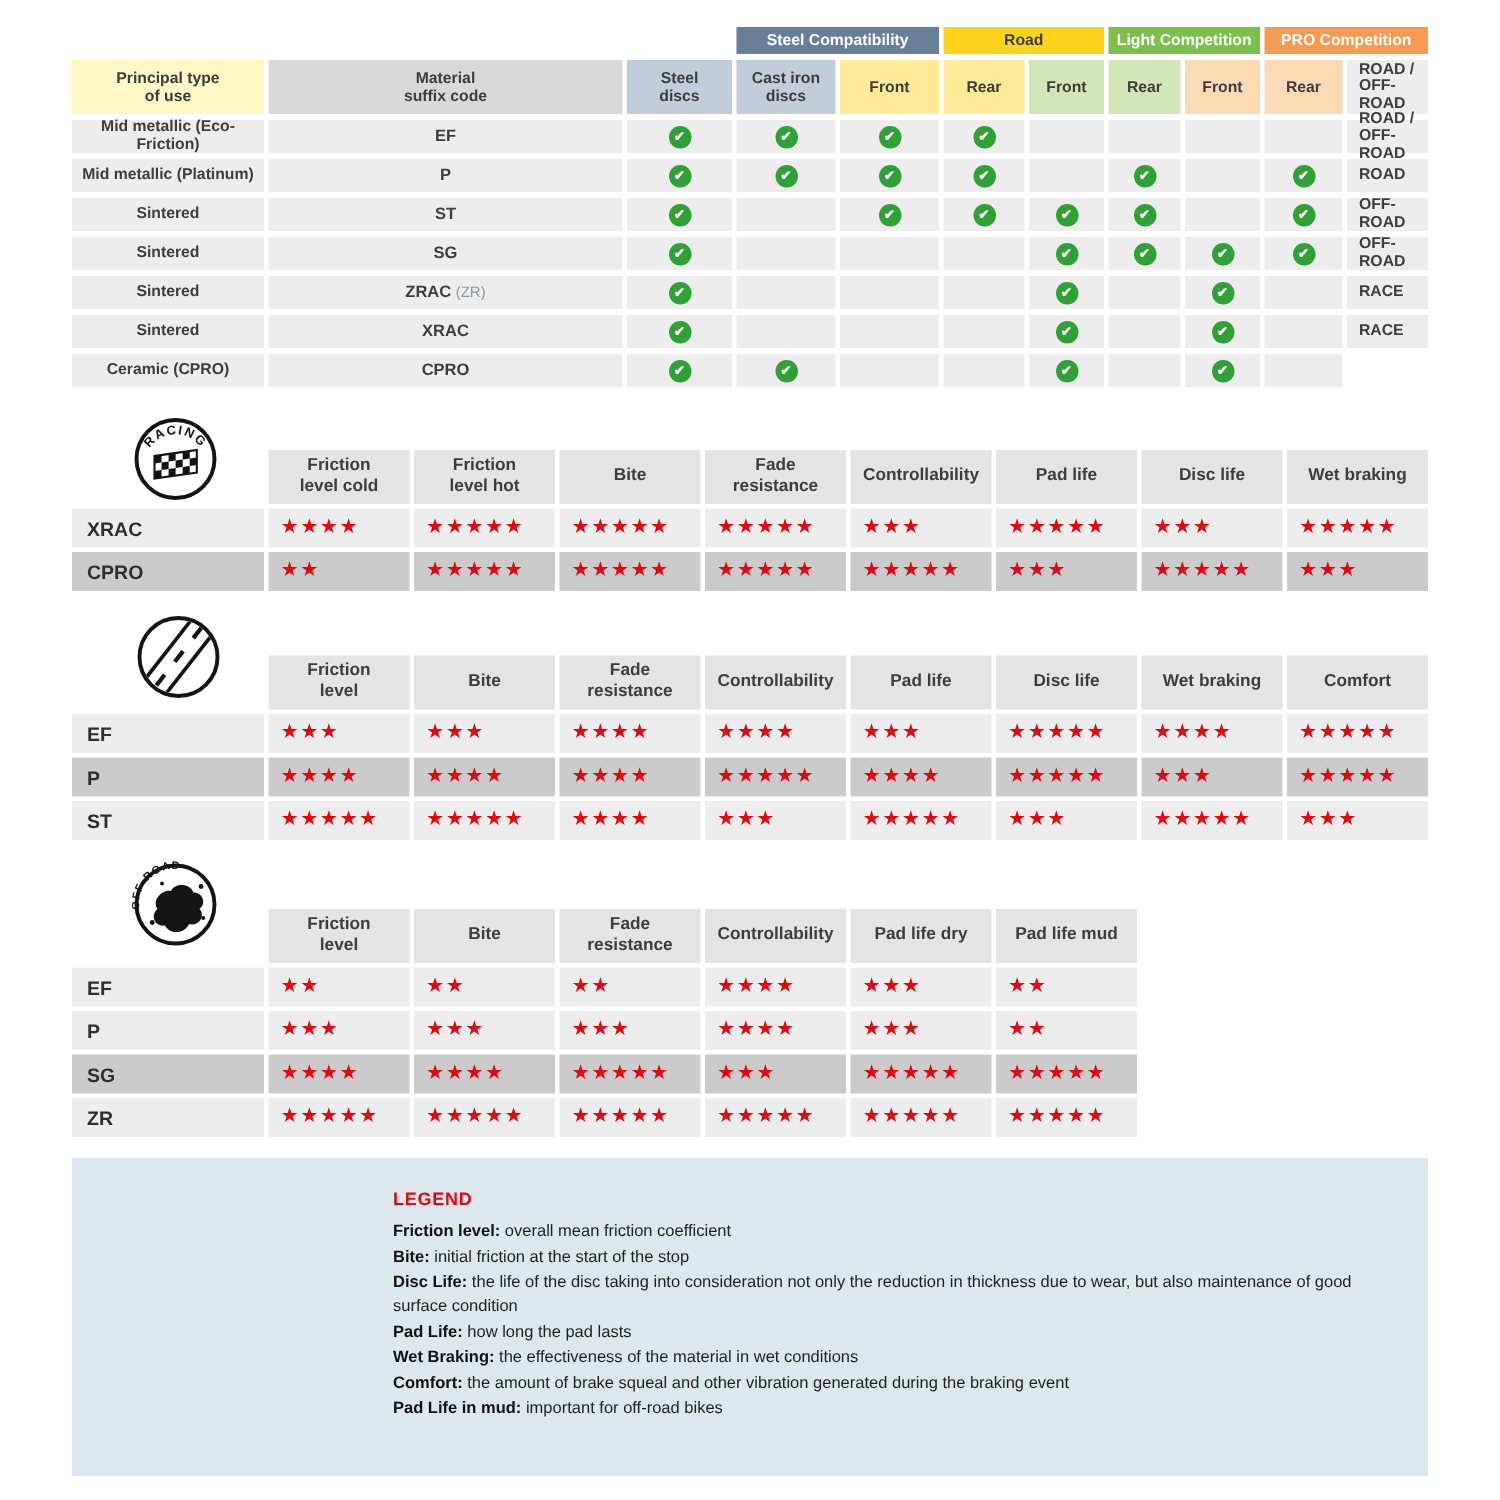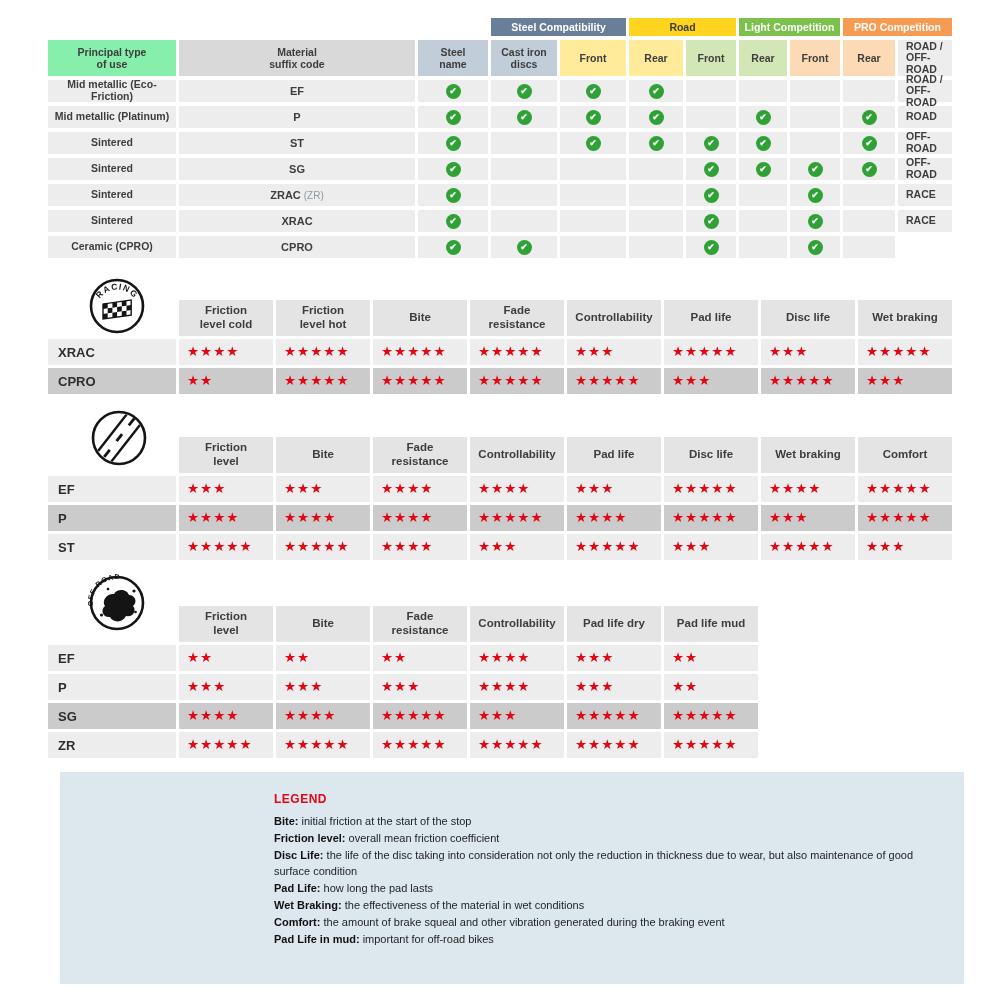--- a/index.html
+++ b/index.html
@@ -37,43 +37,43 @@
   .tone-dark{background:#cbcbcb}
   .stars{font-size:13.5px;letter-spacing:1px;line-height:1;font-family:"DejaVu Sans","Liberation Sans",sans-serif}
 
   
   .icon{width:58px;height:58px}
   #icon-racing{left:88px;top:277px}
   #icon-road{left:90px;top:409px}
   #icon-offroad{left:88px;top:574px}
 
   
-  #legend{left:60px;top:772px;width:904px;height:212px}
+  #legend{left:48px;top:772px;width:904px;height:212px}
   #legend-inner{padding:20px 20px 0 214px}
   #legend-title{font-weight:700;font-size:12px;letter-spacing:.5px;margin-bottom:7px}
   .lentry{font-size:11px;line-height:16.8px;color:#1f1f1f}
   .lentry b{color:#111}
 </style>
 </head>
 <body>
 
 <div id="page">
 
   <div id="compat" class="abs">
       <div class="gh spacer" style="grid-column: span 3;"></div>
       <div class="gh" style="background: rgb(105, 127, 153); color: rgb(255, 255, 255); grid-column: span 2;">Steel Compatibility</div>
       <div class="gh" style="background: rgb(255, 212, 31); color: rgb(61, 61, 61); grid-column: span 2;">Road</div>
       <div class="gh" style="background: rgb(124, 193, 75); color: rgb(255, 255, 255); grid-column: span 2;">Light Competition</div>
       <div class="gh" style="background: rgb(247, 155, 83); color: rgb(255, 255, 255); grid-column: span 2;">PRO Competition</div>
-      <div class="hd" style="background: #86efac;">Principal type
+      <div class="hd" style="background: #fef9c3;">Principal type
 of use</div>
       <div class="hd" style="background: rgb(217, 217, 217);">Material
 suffix code</div>
       <div class="hd" style="background: rgb(194, 205, 218);">Steel
-name</div>
+discs</div>
       <div class="hd" style="background: rgb(194, 205, 218);">Cast iron
 discs</div>
       <div class="hd" style="background: rgb(255, 235, 153);">Front</div>
       <div class="hd" style="background: rgb(255, 235, 153);">Rear</div>
       <div class="hd" style="background: rgb(211, 230, 181);">Front</div>
       <div class="hd" style="background: rgb(211, 230, 181);">Rear</div>
       <div class="hd" style="background: rgb(252, 218, 181);">Front</div>
       <div class="hd" style="background: rgb(252, 218, 181);">Rear</div>
       <div class="cell left">ROAD / OFF-ROAD</div>
       <div class="cell center">Mid metallic (Eco-Friction)</div>
@@ -522,22 +522,22 @@
       </div>
       <div class="rcell tone-light">
         <span class="stars" style="color: rgb(227, 6, 19);">★★★★★</span>
       </div>
     </div>
 
   <div id="legend" class="abs" style="background: rgb(220, 231, 238);">
     <div id="legend-inner">
       <div id="legend-title" style="color: rgb(227, 6, 19);">LEGEND</div>
       <div id="legend-entries">
+          <div class="lentry"><b>Friction level: </b>overall mean friction coefficient</div>
           <div class="lentry"><b>Bite: </b>initial friction at the start of the stop</div>
-          <div class="lentry"><b>Friction level: </b>overall mean friction coefficient</div>
           <div class="lentry"><b>Disc Life: </b>the life of the disc taking into consideration not only the reduction in thickness due to wear, but also maintenance of good surface condition</div>
           <div class="lentry"><b>Pad Life: </b>how long the pad lasts</div>
           <div class="lentry"><b>Wet Braking: </b>the effectiveness of the material in wet conditions</div>
           <div class="lentry"><b>Comfort: </b>the amount of brake squeal and other vibration generated during the braking event</div>
           <div class="lentry"><b>Pad Life in mud: </b>important for off-road bikes</div>
         </div>
     </div>
   </div>
 
 </div>

